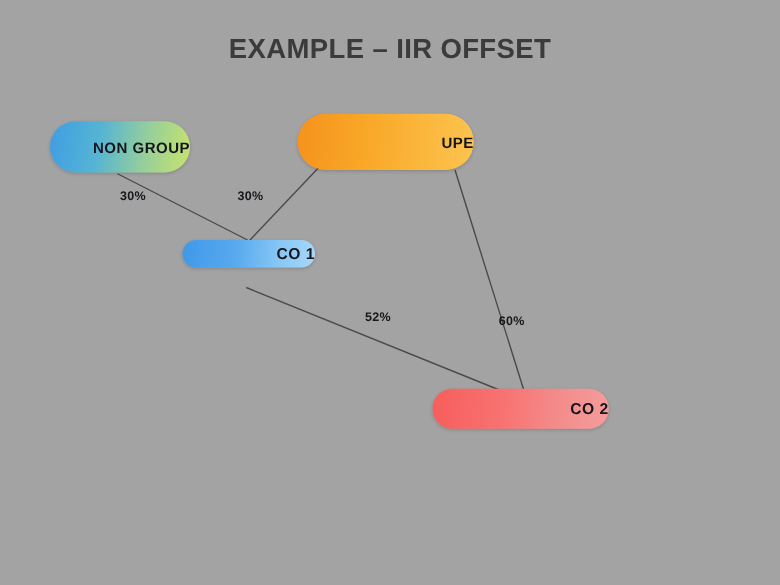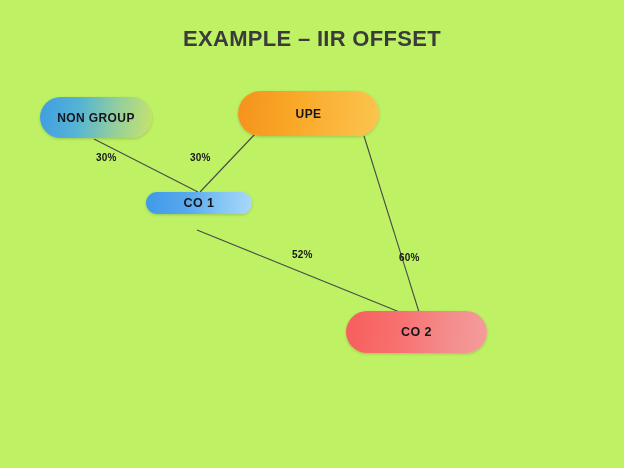--- a/index.html
+++ b/index.html
@@ -15,21 +15,21 @@
     font-family: "Liberation Sans", sans-serif;
     background: #ffffff;
   }
 
   #canvas {
     position: absolute;
     left: 0;
     top: 0;
     width: 624px;
     height: 468px;
-    background: #bef264;
+    background: #a3a3a3;
   }
 
   
   #diagram-title {
     position: absolute;
     left: 0;
     top: 26px;
     width: 624px;
     text-align: center;
     font-size: 22px;
@@ -52,21 +52,21 @@
   #edge-layer line {
     stroke: #4a4a4a;
     stroke-width: 1.1;
   }
 
   
   .node {
     position: absolute;
     display: flex;
     align-items: center;
-    justify-content: center;
+    justify-content: flex-end;
     border-radius: 999px;
     color: #15151c;
     font-size: 12.5px;
     font-weight: bold;
     letter-spacing: 0.4px;
     white-space: nowrap;
     box-shadow: 0 1px 3px rgba(0,0,0,0.18);
     box-sizing: border-box;
   }
 
@@ -86,21 +86,21 @@
 
   #node-co1 {
     left: 146px; top: 192px;
     width: 106px; height: 22px;
     background: linear-gradient(95deg, #3f99e8 0%, #58a9ee 40%, #86c6f5 72%, #aad8fa 100%);
     font-size: 12.5px;
   }
 
   #node-co2 {
     left: 346px; top: 311px;
-    width: 141px; height: 42px;
+    width: 141px; height: 32px;
     background: linear-gradient(95deg, #f65e5c 0%, #f87271 40%, #f38d8c 72%, #f59c9c 100%);
     font-size: 12.5px;
   }
 
   
   .edge-label {
     position: absolute;
     font-size: 10px;
     font-weight: bold;
     color: #17171c;

